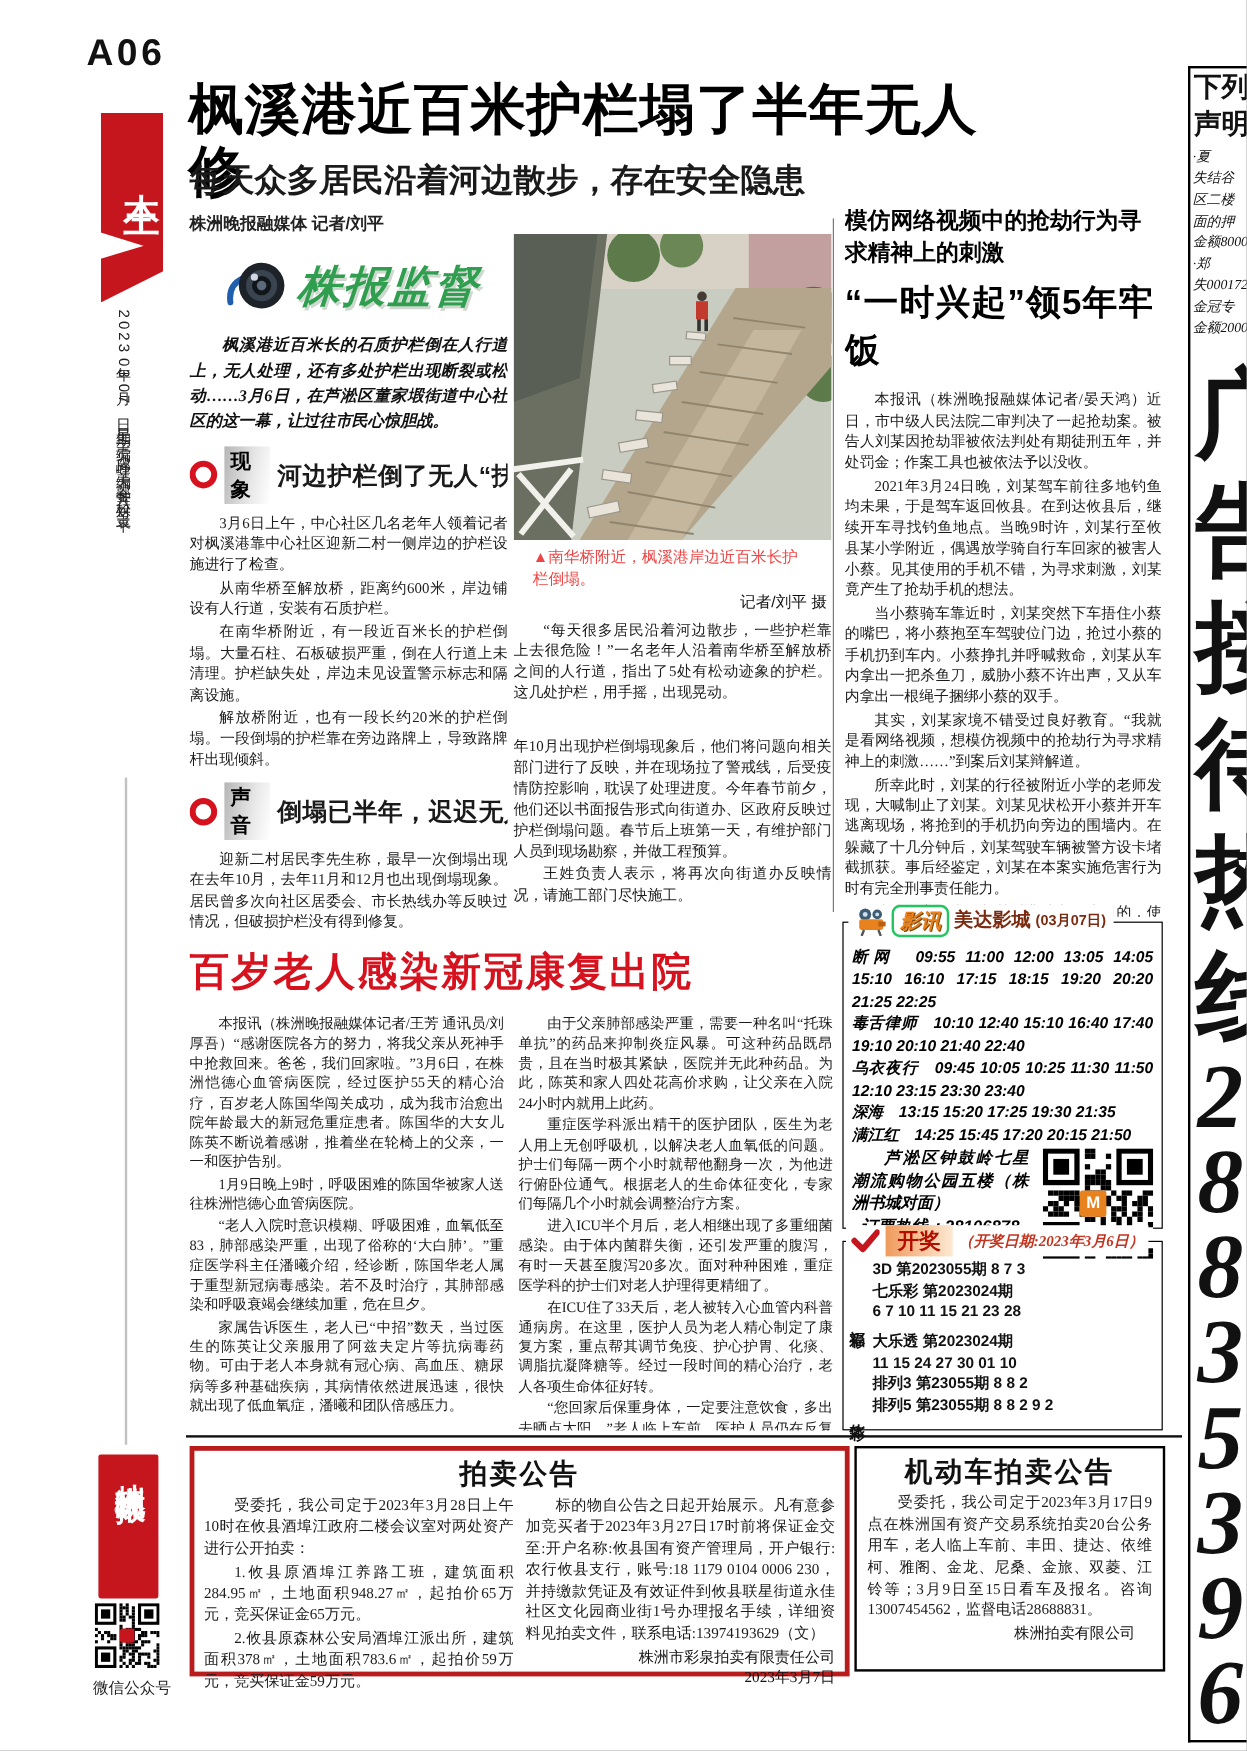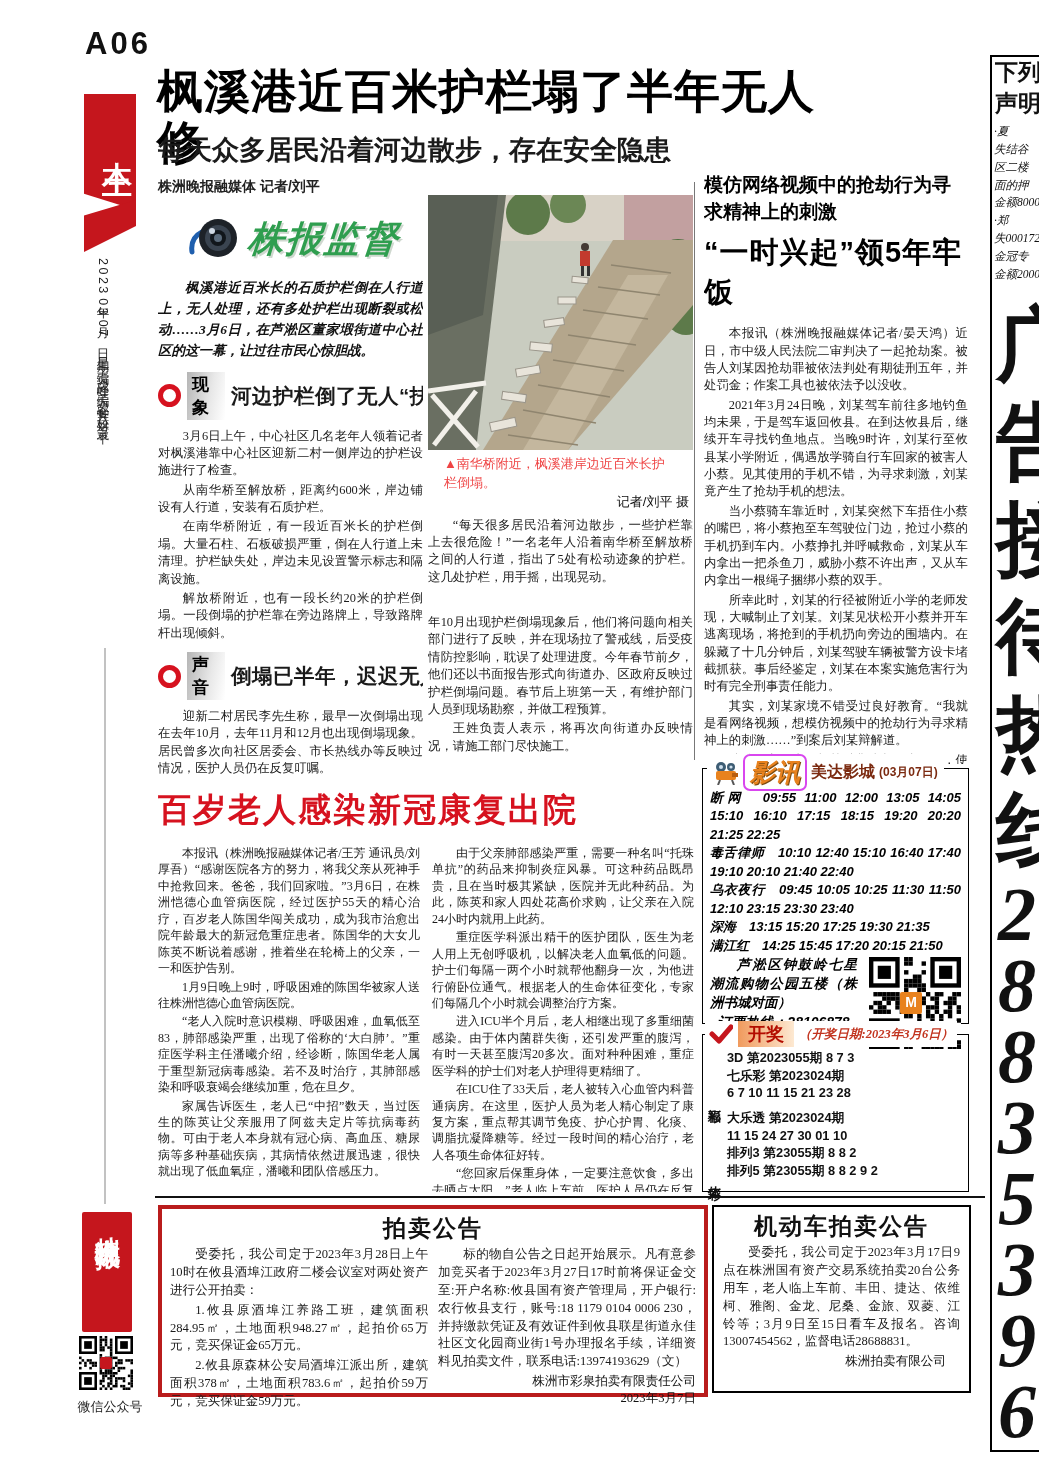--- a/index.html
+++ b/index.html
@@ -1,20 +1,20 @@
 <!DOCTYPE html>
 <html><head>
 <meta charset="utf-8">
 <style>
   html,body{margin:0;padding:0;background:#888;}
   #page{position:relative;width:1039px;height:1459px;background:#fff;overflow:hidden;
         font-family:"Liberation Sans",sans-serif;color:#111;}
   .abs{position:absolute;}
   
-  .pageno{left:72px;top:26px;font-size:31px;font-weight:900;letter-spacing:3px;margin-left:13px;}
+  .pageno{left:72px;top:26px;font-size:31px;font-weight:900;letter-spacing:3px;}
   .ribbon{left:84px;top:94px;width:52px;height:116px;background:#c5161d;
           clip-path:polygon(0 0,100% 0,100% 100%,0 86%);}
   .ribbon-tail{left:84px;top:200px;width:52px;height:52px;background:#c5161d;
           clip-path:polygon(0 30%,100% 0,100% 50%,0 100%);}
   .ribbon-txt{width:52px;text-align:center;color:#fff;font-size:30px;font-weight:900;
           line-height:1.25;padding-top:6px;writing-mode:vertical-rl;margin:0 auto;height:86px;
           letter-spacing:6px;}
   .dateline{left:94px;top:258px;height:380px;writing-mode:vertical-rl;font-size:12.5px;
           letter-spacing:2.5px;color:#222;}
   .grayline{left:104px;top:648px;width:2px;height:556px;background:#c2c2c2;}
@@ -61,21 +61,21 @@
   
   .art2{left:158px;top:788px;width:537px;height:404px;overflow:hidden;}
   .art2-head{font-size:33px;font-weight:900;letter-spacing:2px;color:#d6121f;margin:0 0 12px;}
   .art2-cols{display:flex;gap:12px;}
   .art2-col{width:262px;}
   .art2 .para{font-size:12px;line-height:1.37;}
   
   .cinema{left:702px;top:768px;width:265px;height:254px;border:1.5px solid #000;overflow:visible;}
   .cinema-head{position:absolute;top:-15px;left:4px;background:#fff;display:flex;
         align-items:center;gap:4px;padding:0 6px;}
-  .yingxun{font-size:25px;font-weight:900;font-style:italic;color:#e8821e;border:2px solid #d946ef;
+  .yingxun{font-size:17px;font-weight:900;font-style:italic;color:#e8821e;border:2px solid #22c55e;
         border-radius:7px;padding:0 5px;background:#fff;text-shadow:1px 1px 0 #7a4a10;}
   .cinema-name{font-size:16px;font-weight:900;color:#7b2a10;}
   .cinema-date{font-size:12px;font-weight:700;color:#7b2a10;}
   .cinema-body{padding:20px 7px 4px;font-size:13px;font-weight:700;line-height:1.42;
         text-align:justify;color:#000;}
   .cinema-body p{margin:0;font-style:italic;}
   .cinema-qr{float:right;width:100px;height:92px;margin:2px 0 0 4px;position:relative;}
   .cinema-addr{font-size:13.5px;font-weight:700;margin:2px 0 0;text-indent:2em;}
   .cinema-tel{font-size:14px;font-weight:700;margin:1px 0 0;text-align:center;}
   
@@ -297,21 +297,21 @@
         <p class="para">从南华桥至解放桥，距离约600米，岸边铺设有人行道，安装有石质护栏。</p>
         <p class="para">在南华桥附近，有一段近百米长的护栏倒塌。大量石柱、石板破损严重，倒在人行道上未清理。护栏缺失处，岸边未见设置警示标志和隔离设施。</p>
         <p class="para">解放桥附近，也有一段长约20米的护栏倒塌。一段倒塌的护栏靠在旁边路牌上，导致路牌杆出现倾斜。</p>
       </div>
     <div class="sec-head">
       <span class="donut"></span>
       <span class="sec-label">声音</span>
       <span class="sec-title">倒塌已半年，迟迟无人处理</span>
     </div>
     <div>
-        <p class="para">迎新二村居民李先生称，最早一次倒塌出现在去年10月，去年11月和12月也出现倒塌现象。居民曾多次向社区居委会、市长热线办等反映过情况，医护人员仍在反复叮嘱。</p>
+        <p class="para">迎新二村居民李先生称，最早一次倒塌出现在去年10月，去年11月和12月也出现倒塌现象。居民曾多次向社区居委会、市长热线办等反映过情况，但破损护栏没有得到修复。</p>
       </div>
   </div>
 
   <div class="abs colB">
     <svg class="photo" viewBox="0 0 265 255">
       <rect width="265" height="255" fill="#c9ccc0"></rect>
       <rect x="0" y="0" width="265" height="46" fill="#d8d2c6"></rect>
       <rect x="196" y="0" width="69" height="60" fill="#c2a0a0"></rect>
       <polygon points="0,0 78,0 48,255 0,255" fill="#6a6f62"></polygon>
       <polygon points="0,0 70,0 55,120 0,140" fill="#595f55"></polygon>
@@ -362,22 +362,22 @@
 
   <div class="abs vdivider"></div>
 
   <div class="abs rightcol">
     <div class="kicker">模仿网络视频中的抢劫行为寻求精神上的刺激</div>
     <div class="crime-head">“一时兴起”领5年牢饭</div>
     <div>
         <p class="para">本报讯（株洲晚报融媒体记者/晏天鸿）近日，市中级人民法院二审判决了一起抢劫案。被告人刘某因抢劫罪被依法判处有期徒刑五年，并处罚金；作案工具也被依法予以没收。</p>
         <p class="para">2021年3月24日晚，刘某驾车前往多地钓鱼均未果，于是驾车返回攸县。在到达攸县后，继续开车寻找钓鱼地点。当晚9时许，刘某行至攸县某小学附近，偶遇放学骑自行车回家的被害人小蔡。见其使用的手机不错，为寻求刺激，刘某竟产生了抢劫手机的想法。</p>
         <p class="para">当小蔡骑车靠近时，刘某突然下车捂住小蔡的嘴巴，将小蔡抱至车驾驶位门边，抢过小蔡的手机扔到车内。小蔡挣扎并呼喊救命，刘某从车内拿出一把杀鱼刀，威胁小蔡不许出声，又从车内拿出一根绳子捆绑小蔡的双手。</p>
+        <p class="para">其实，刘某家境不错受过良好教育。“我就是看网络视频，想模仿视频中的抢劫行为寻求精神上的刺激……”到案后刘某辩解道。</p>
         <p class="para">所幸此时，刘某的行径被附近小学的老师发现，大喊制止了刘某。刘某见状松开小蔡并开车逃离现场，将抢到的手机扔向旁边的围墙内。在躲藏了十几分钟后，刘某驾驶车辆被警方设卡堵截抓获。事后经鉴定，刘某在本案实施危害行为时有完全刑事责任能力。</p>
-        <p class="para">其实，刘某家境不错受过良好教育。“我就是看网络视频，想模仿视频中的抢劫行为寻求精神上的刺激……”到案后刘某辩解道。</p>
         <p class="para">法院一审认为，刘某以非法占有为目的，使用暴力、胁迫等方式抢劫他人财物，其行为已构成抢劫罪，依法判处刘某有期徒刑五年，并处罚金；刘某所驾车辆等作案工具依法予以没收。刘某不服判决提起了上诉。市中院二审认为，一审判决量刑无误，但刘某所驾车辆不应没收。</p>
       </div>
   </div>
 
   <div class="abs art2">
     <div class="art2-head">百岁老人感染新冠康复出院</div>
     <div class="art2-cols">
       <div class="art2-col">
           <p class="para">本报讯（株洲晚报融媒体记者/王芳 通讯员/刘厚吾）“感谢医院各方的努力，将我父亲从死神手中抢救回来。爸爸，我们回家啦。”3月6日，在株洲恺德心血管病医院，经过医护55天的精心治疗，百岁老人陈国华闯关成功，成为我市治愈出院年龄最大的新冠危重症患者。陈国华的大女儿陈英不断说着感谢，推着坐在轮椅上的父亲，一一和医护告别。</p>
           <p class="para">1月9日晚上9时，呼吸困难的陈国华被家人送往株洲恺德心血管病医院。</p>

